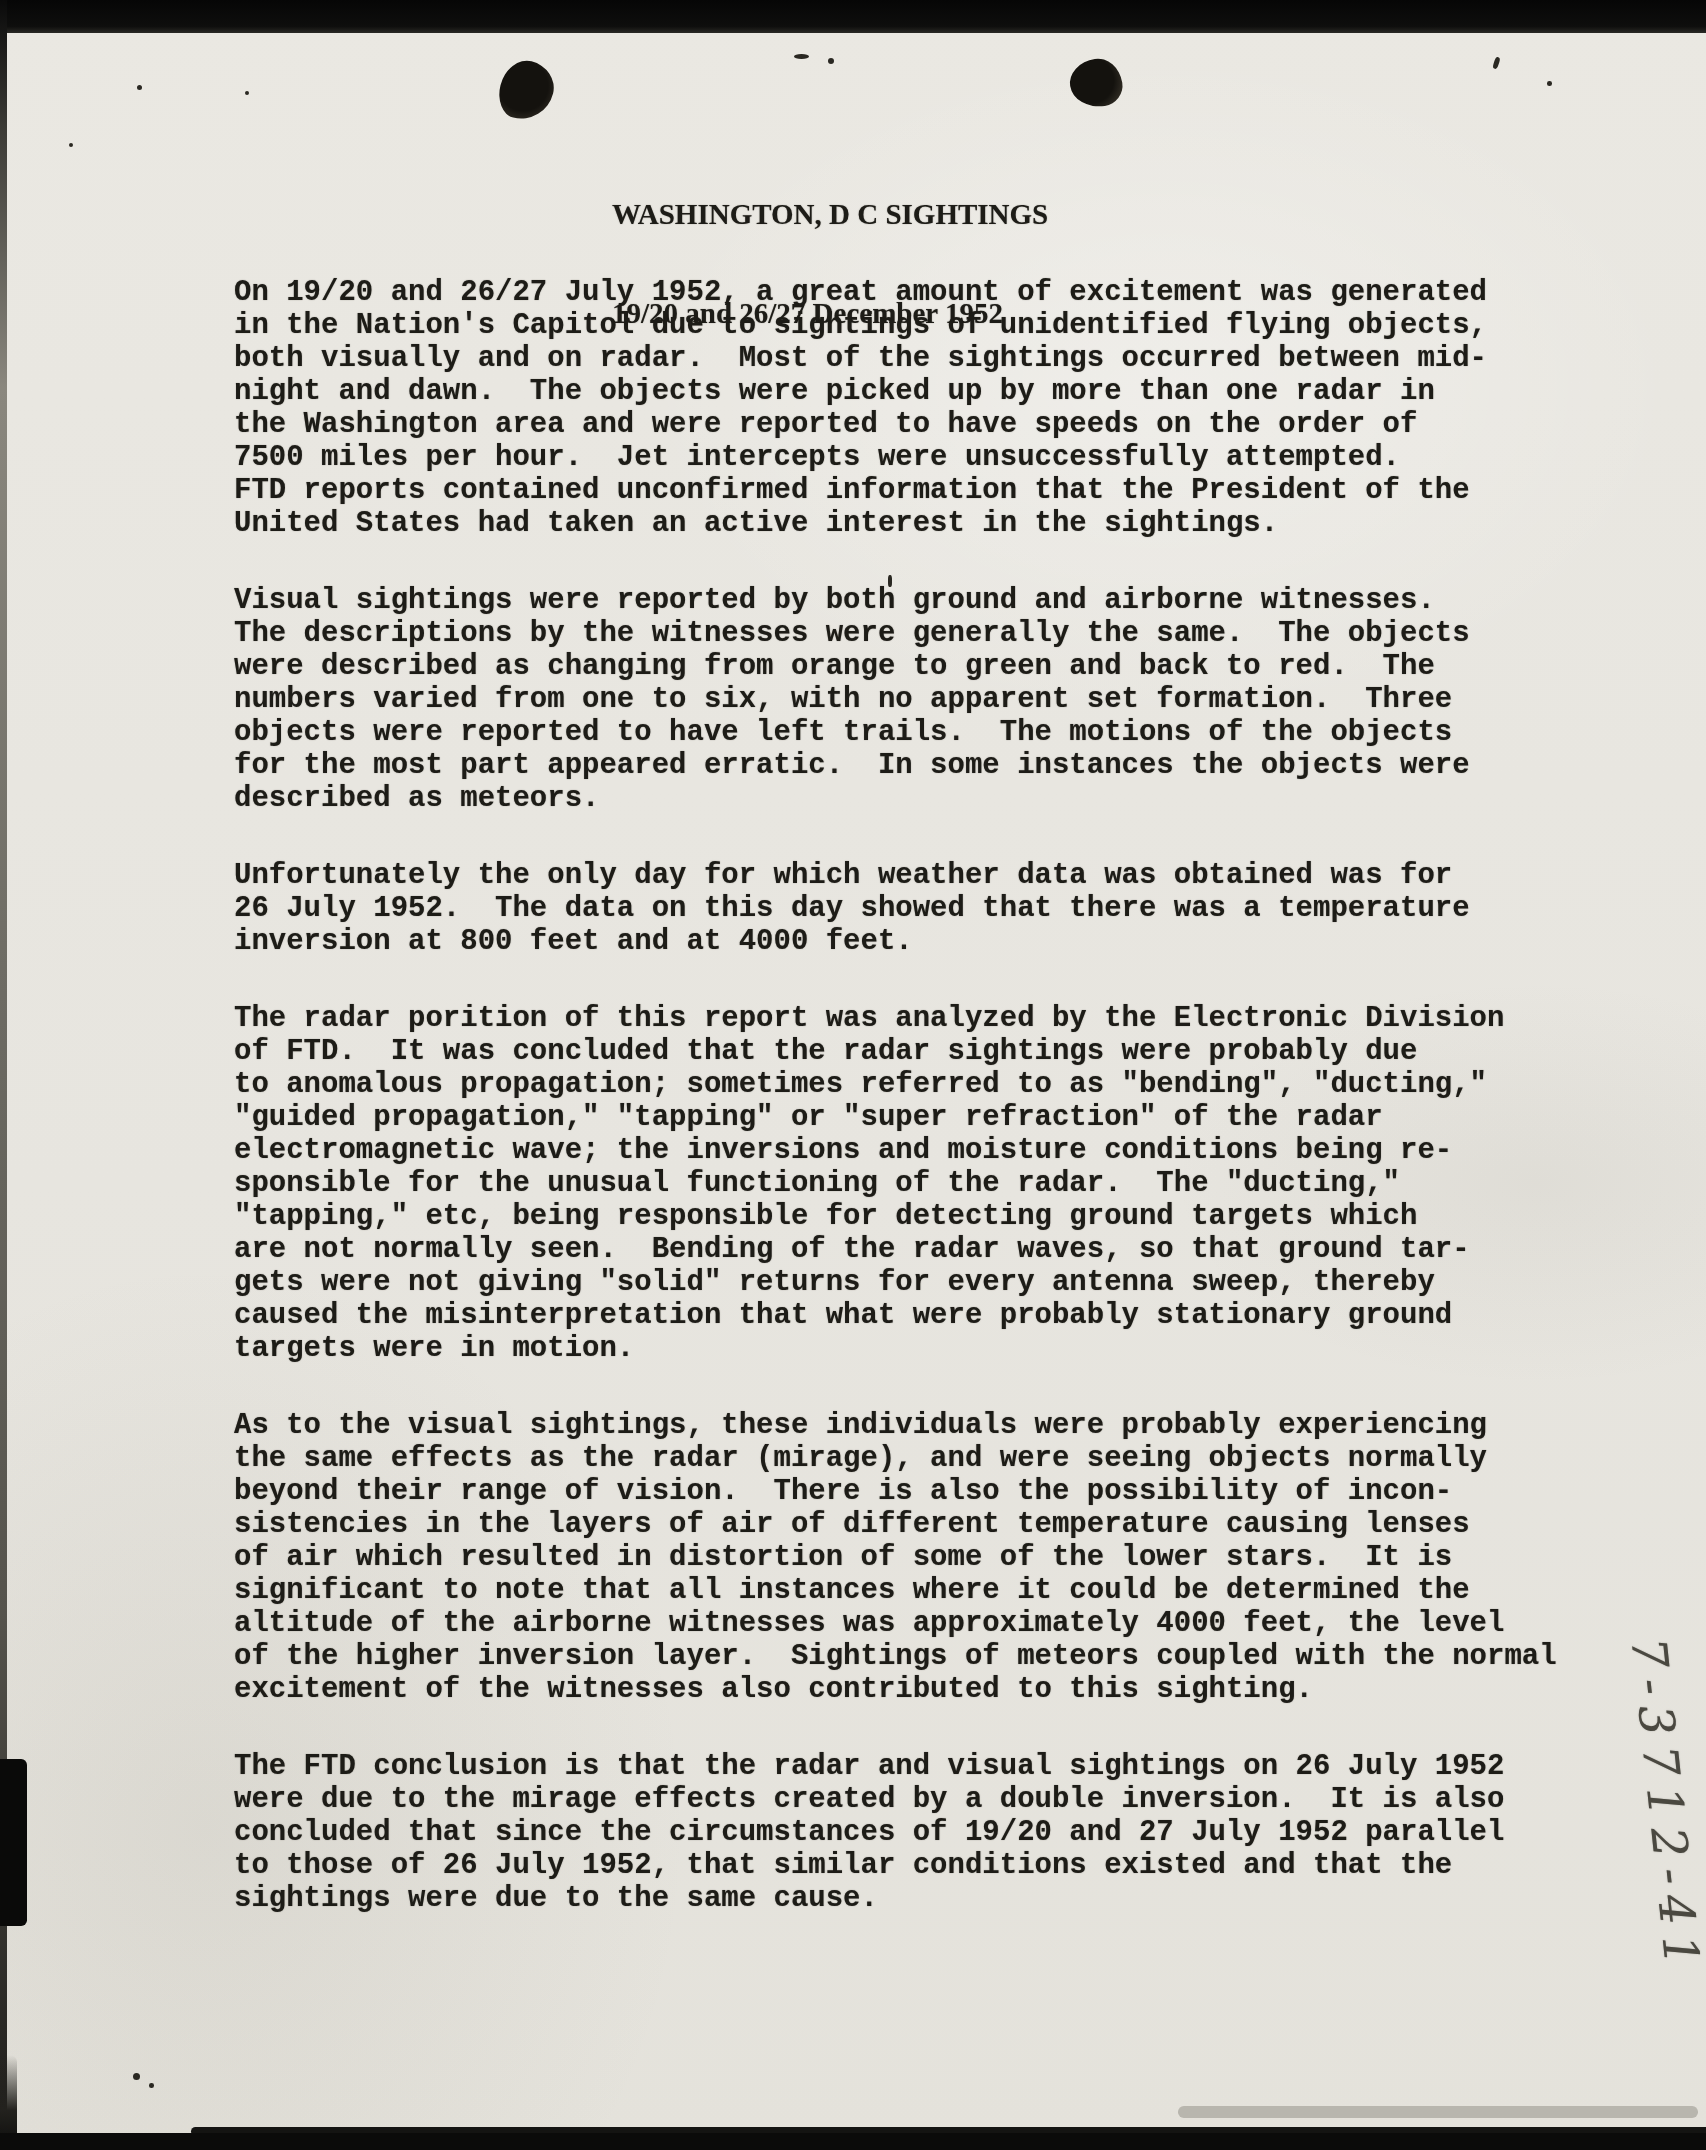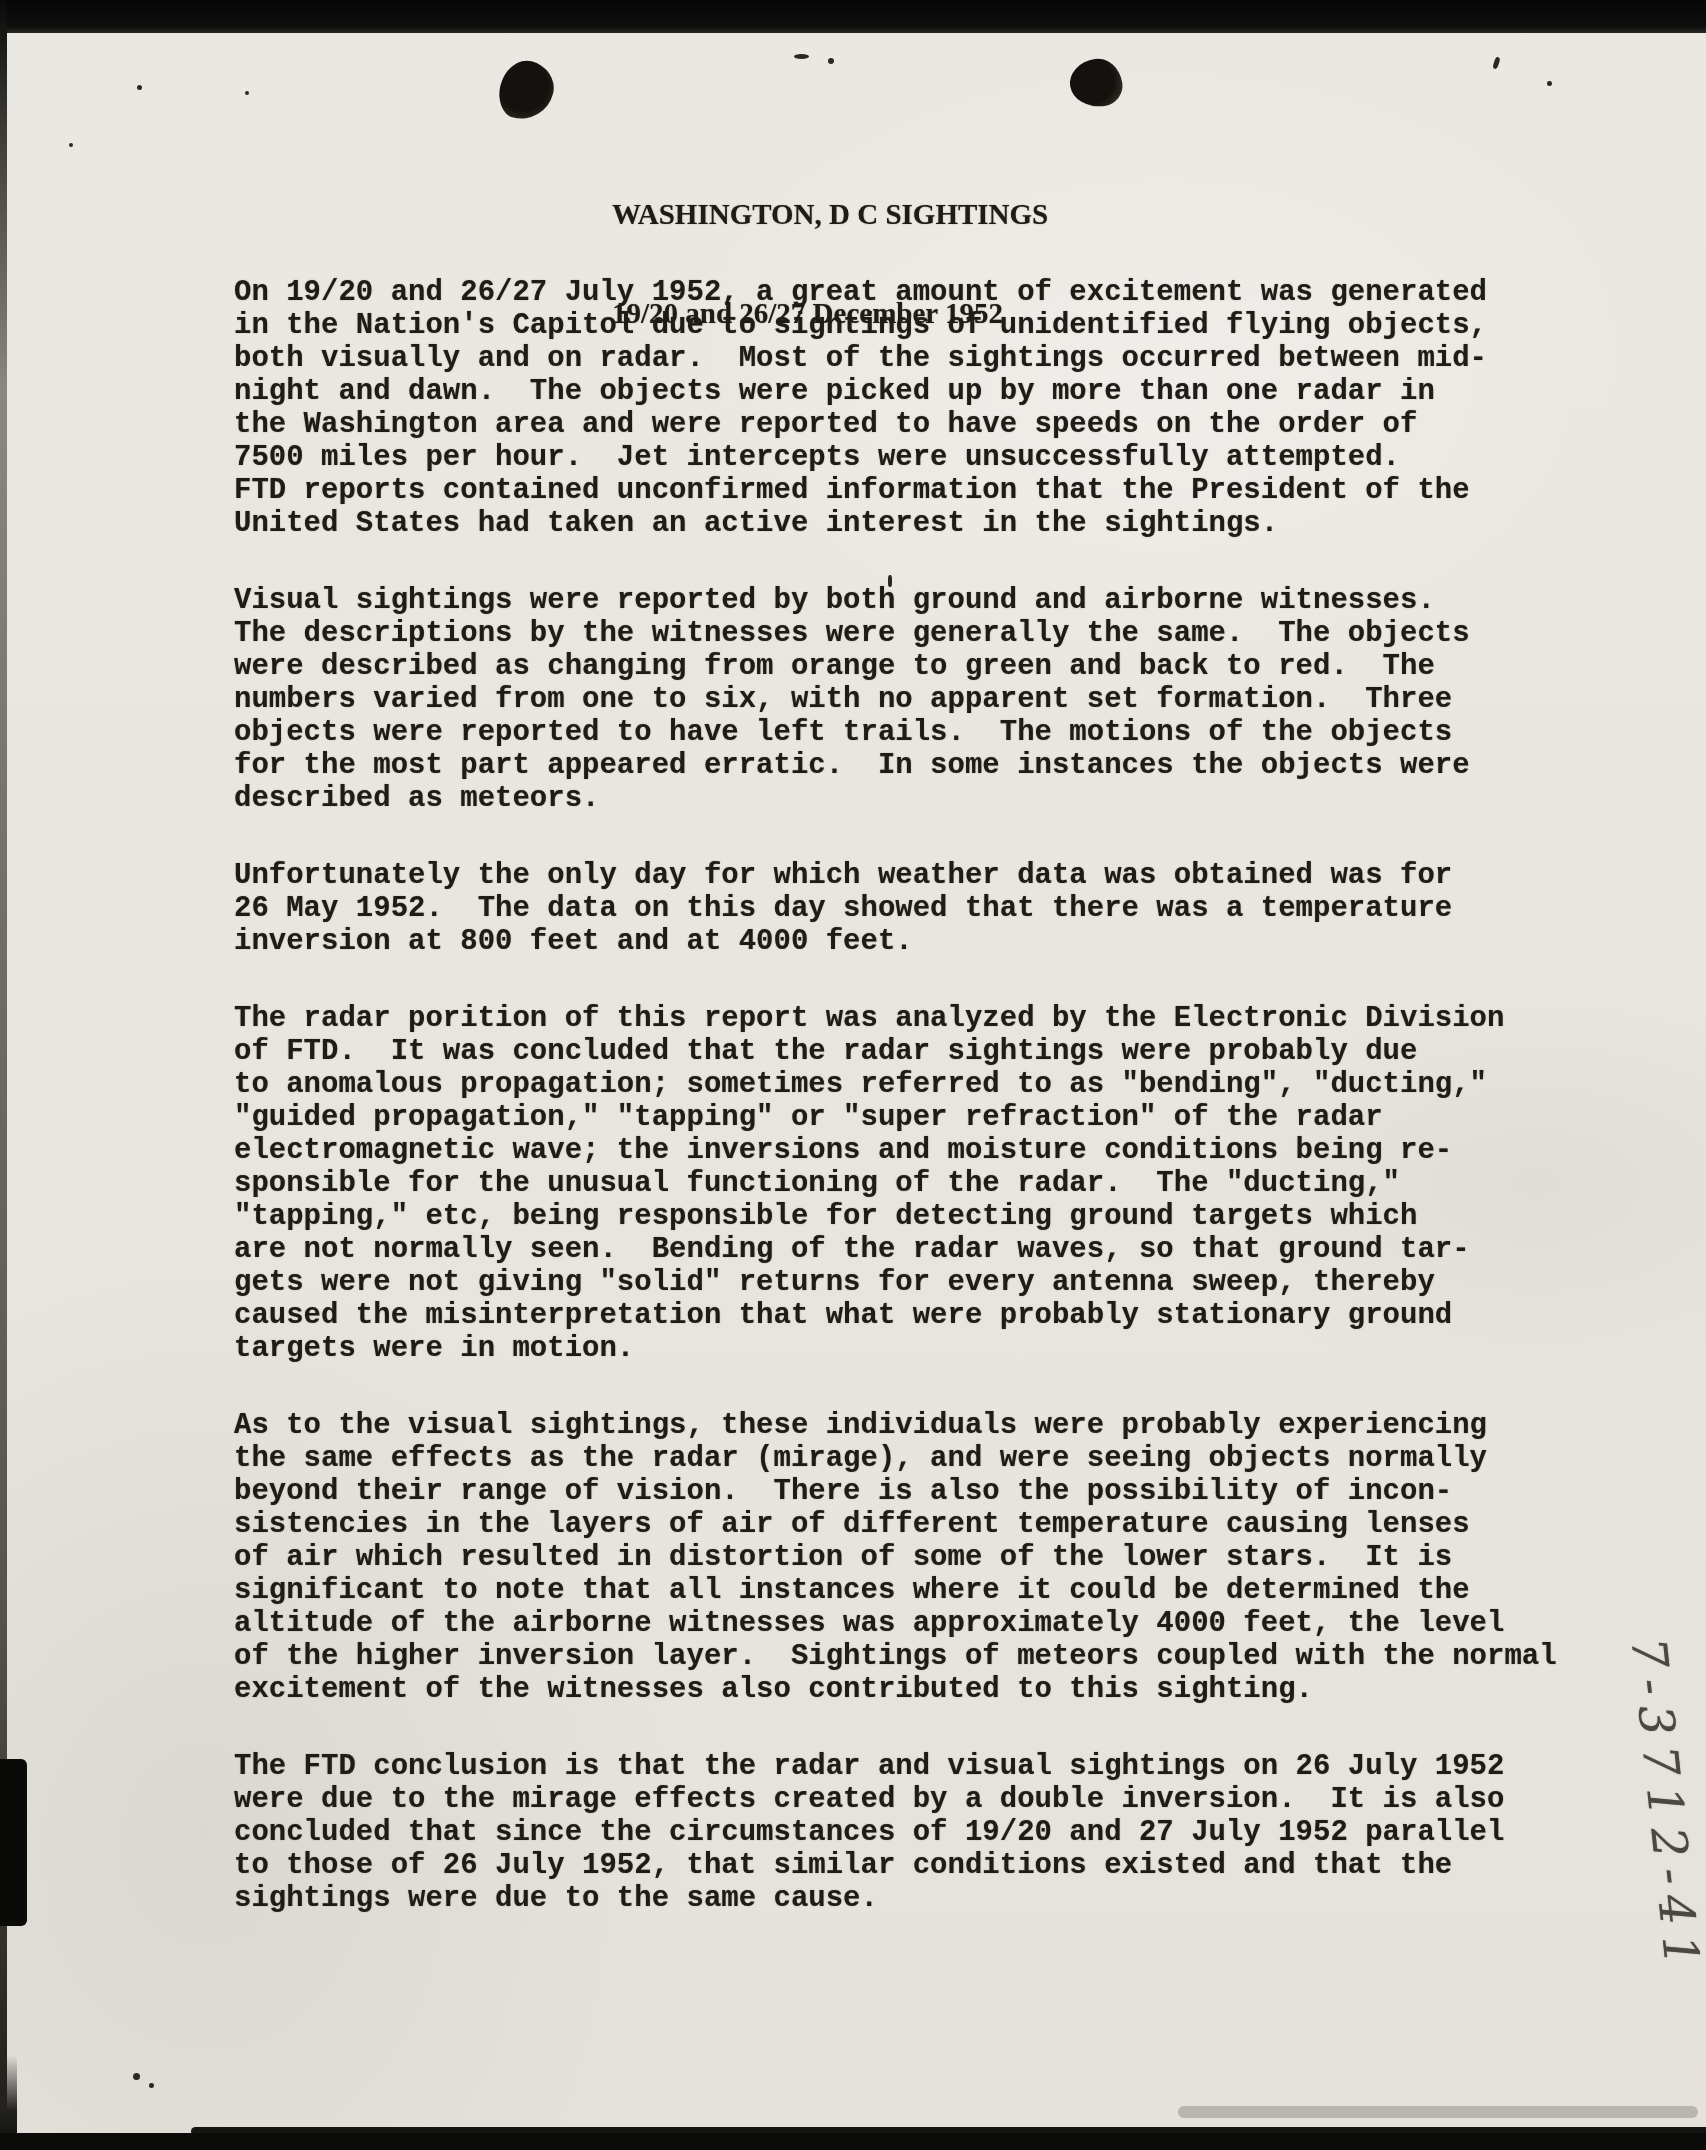--- a/index.html
+++ b/index.html
@@ -152,21 +152,21 @@
 FTD reports contained unconfirmed information that the President of the
 United States had taken an active interest in the sightings.</p>
   <p class="para">Visual sightings were reported by both ground and airborne witnesses.
 The descriptions by the witnesses were generally the same.  The objects
 were described as changing from orange to green and back to red.  The
 numbers varied from one to six, with no apparent set formation.  Three
 objects were reported to have left trails.  The motions of the objects
 for the most part appeared erratic.  In some instances the objects were
 described as meteors.</p>
   <p class="para">Unfortunately the only day for which weather data was obtained was for
-26 May 1952.  The data on this day showed that there was a temperature
+26 July 1952.  The data on this day showed that there was a temperature
 inversion at 800 feet and at 4000 feet.</p>
   <p class="para">The radar porition of this report was analyzed by the Electronic Division
 of FTD.  It was concluded that the radar sightings were probably due
 to anomalous propagation; sometimes referred to as "bending", "ducting,"
 "guided propagation," "tapping" or "super refraction" of the radar
 electromagnetic wave; the inversions and moisture conditions being re-
 sponsible for the unusual functioning of the radar.  The "ducting,"
 "tapping," etc, being responsible for detecting ground targets which
 are not normally seen.  Bending of the radar waves, so that ground tar-
 gets were not giving "solid" returns for every antenna sweep, thereby

